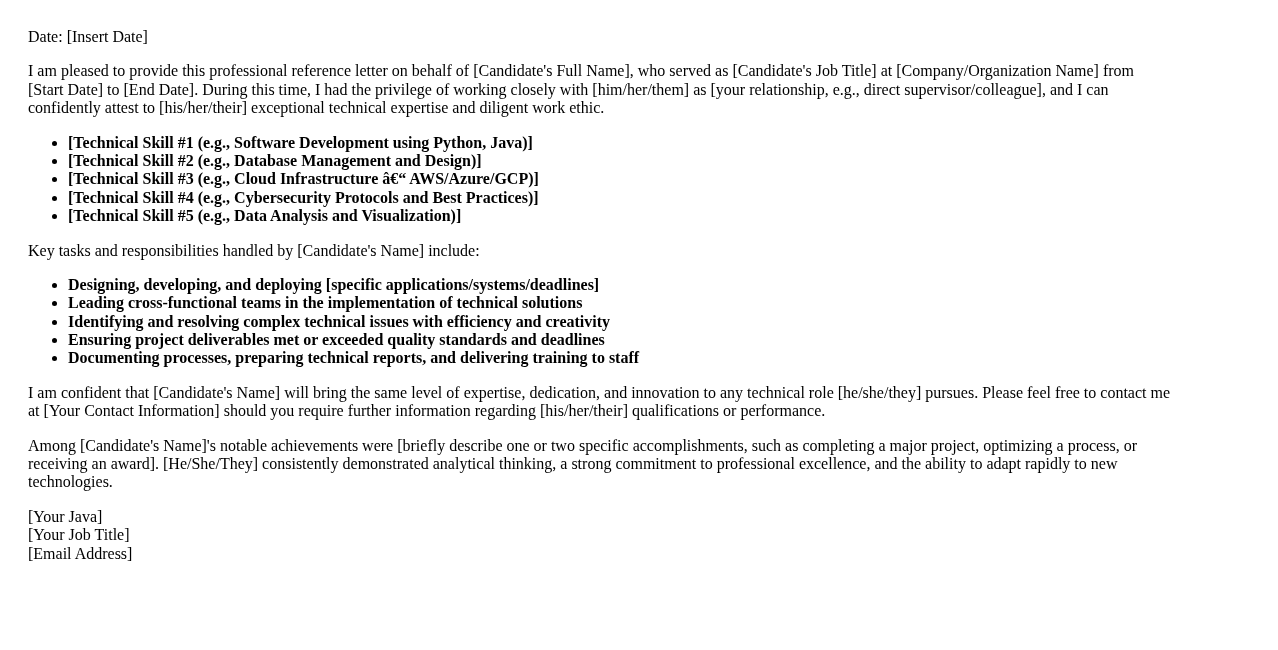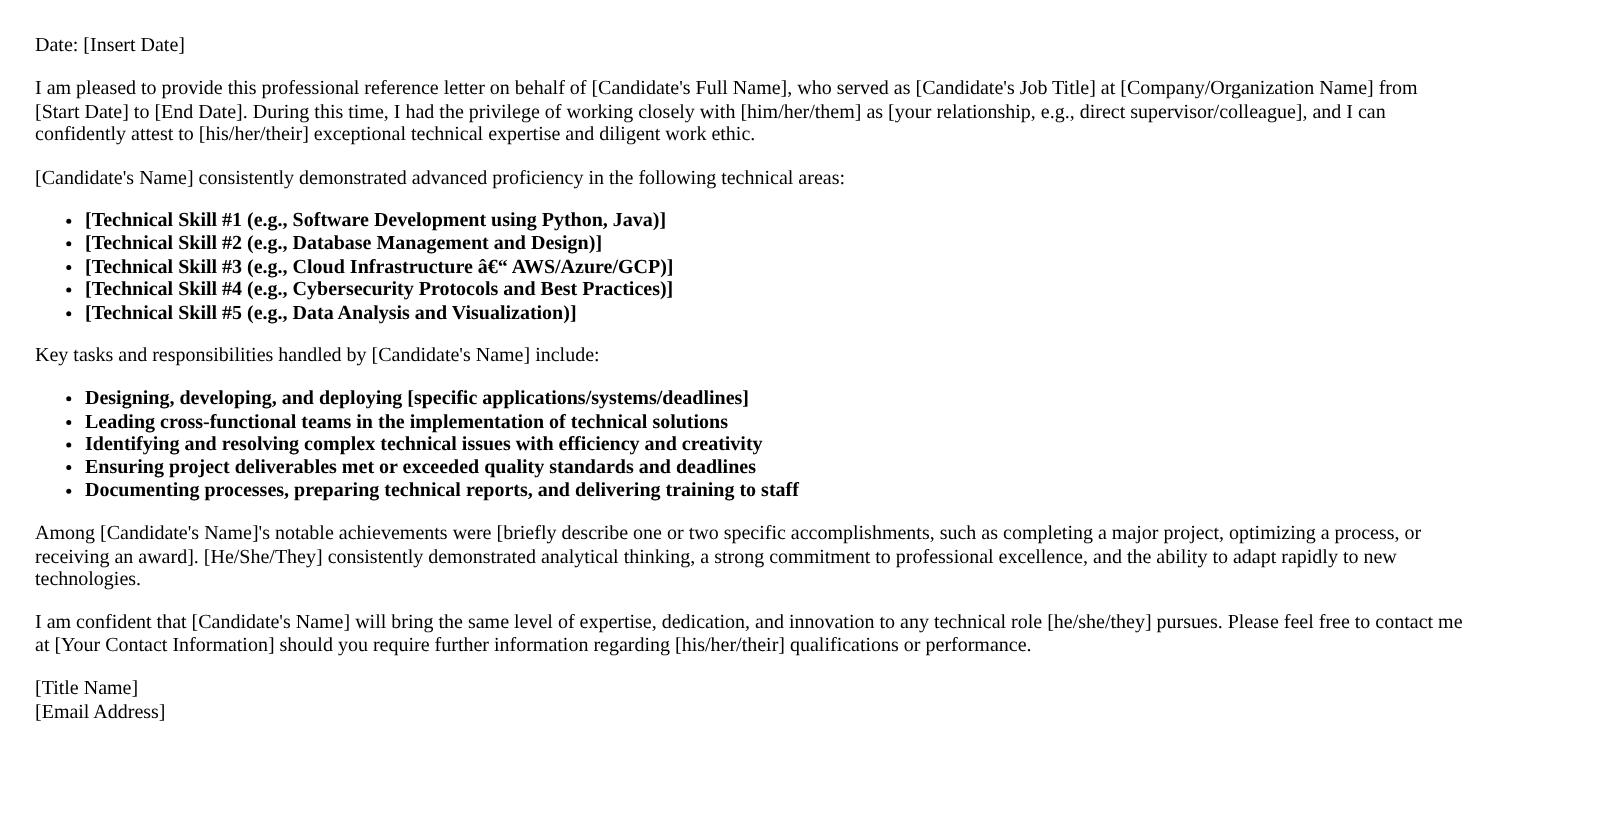--- a/index.html
+++ b/index.html
@@ -40,43 +40,43 @@
 </head>
 <body>
 
 <div class="page">
 
   <p class="first">Date: [Insert Date]</p>
 
 
   <p>I am pleased to provide this professional reference letter on behalf of [Candidate's Full Name], who served as [Candidate's Job Title] at [Company/Organization Name] from [Start Date] to [End Date]. During this time, I had the privilege of working closely with [him/her/them] as [your relationship, e.g., direct supervisor/colleague], and I can confidently attest to [his/her/their] exceptional technical expertise and diligent work ethic.</p>
 
-  <p>[Candidate's Name] consistently demonstrated advanced proficiency in the following technical areas:</p>
 
   <ul>
     <li>[Technical Skill #1 (e.g., Software Development using Python, Java)]</li>
     <li>[Technical Skill #2 (e.g., Database Management and Design)]</li>
     <li>[Technical Skill #3 (e.g., Cloud Infrastructure â€“ AWS/Azure/GCP)]</li>
     <li>[Technical Skill #4 (e.g., Cybersecurity Protocols and Best Practices)]</li>
     <li>[Technical Skill #5 (e.g., Data Analysis and Visualization)]</li>
   </ul>
 
   <p>Key tasks and responsibilities handled by [Candidate's Name] include:</p>
 
   <ul>
     <li>Designing, developing, and deploying [specific applications/systems/deadlines]</li>
     <li>Leading cross-functional teams in the implementation of technical solutions</li>
     <li>Identifying and resolving complex technical issues with efficiency and creativity</li>
     <li>Ensuring project deliverables met or exceeded quality standards and deadlines</li>
     <li>Documenting processes, preparing technical reports, and delivering training to staff</li>
   </ul>
 
+  <p>I am confident that [Candidate's Name] will bring the same level of expertise, dedication, and innovation to any technical role [he/she/they] pursues. Please feel free to contact me at [Your Contact Information] should you require further information regarding [his/her/their] qualifications or performance.</p>
+
   <p>Among [Candidate's Name]'s notable achievements were [briefly describe one or two specific accomplishments, such as completing a major project, optimizing a process, or receiving an award]. [He/She/They] consistently demonstrated analytical thinking, a strong commitment to professional excellence, and the ability to adapt rapidly to new technologies.</p>
 
-  <p>I am confident that [Candidate's Name] will bring the same level of expertise, dedication, and innovation to any technical role [he/she/they] pursues. Please feel free to contact me at [Your Contact Information] should you require further information regarding [his/her/their] qualifications or performance.</p>
-
   <p>
-    <span class="closing-line">[Title Name]</span>
+    <span class="closing-line">[Your Java]</span>
+    <span class="closing-line">[Your Job Title]</span>
     <span class="closing-line">[Email Address]</span>
 
   </p>
 
 </div>
 
 </body></html>

